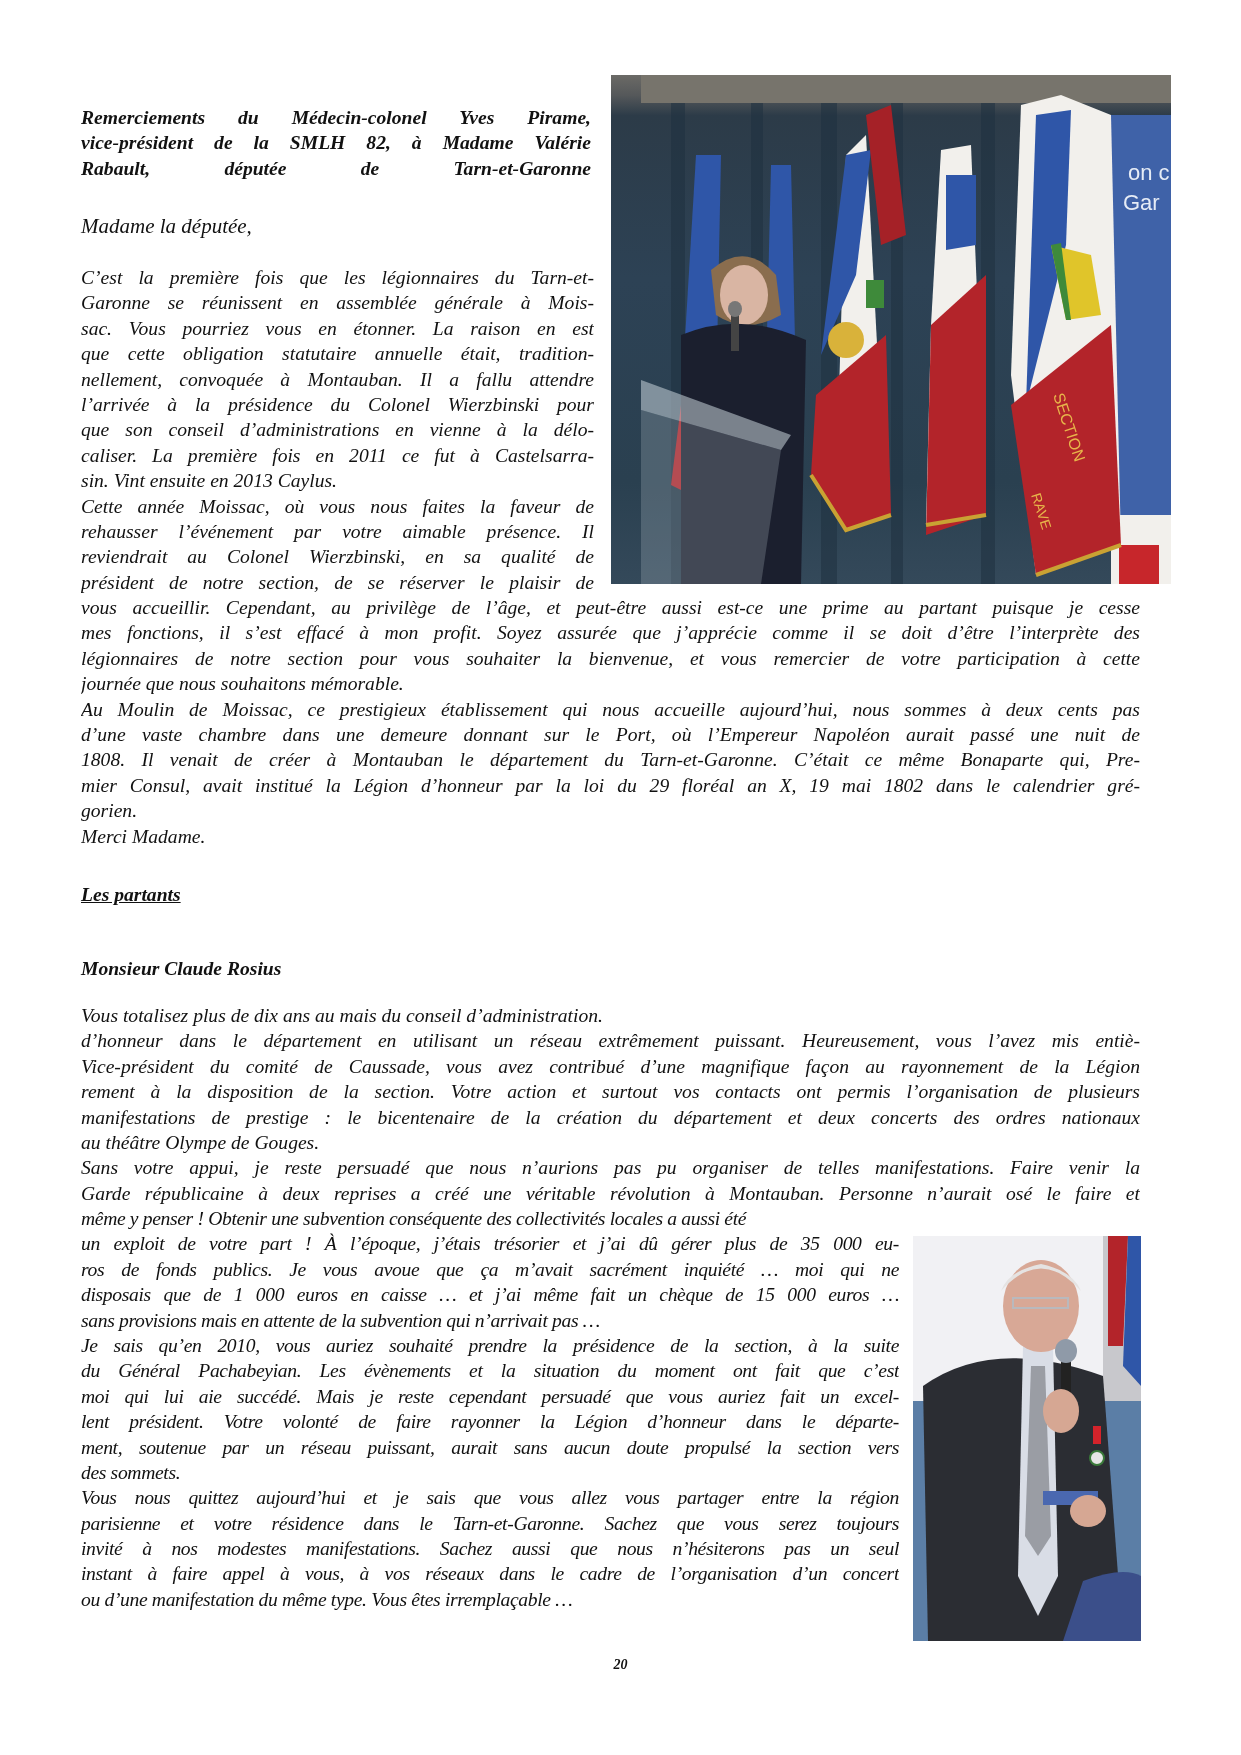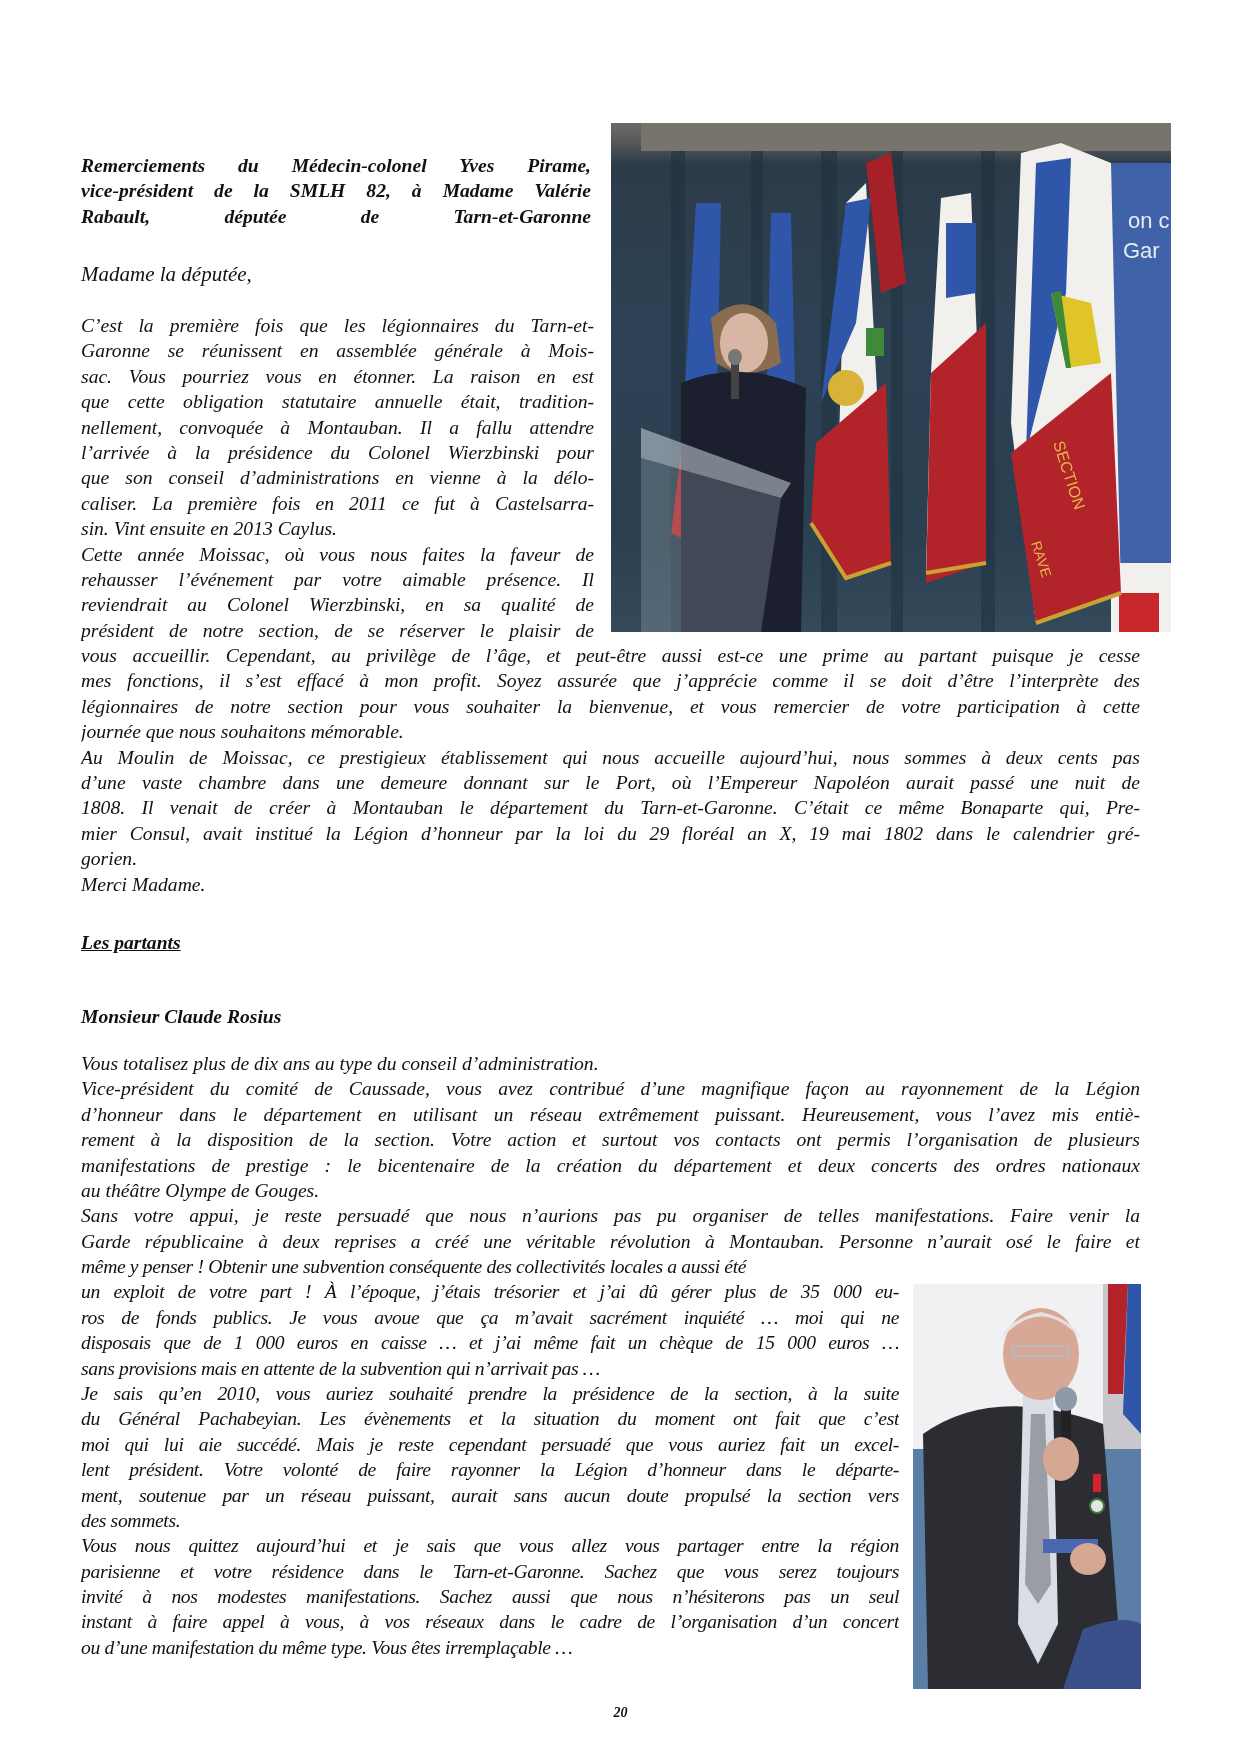--- a/index.html
+++ b/index.html
@@ -1,18 +1,18 @@
 <!DOCTYPE html>
 <html><head>
 <meta charset="utf-8">
 <style>
   html, body { margin: 0; padding: 0; background: #ffffff; }
   body { width: 1241px; height: 1755px; position: relative; overflow: hidden;
          font-family: "Liberation Serif", "DejaVu Serif", serif; color: #111; }
-  .page { position: absolute; left: 0; top: 0; width: 1241px; height: 1354px; margin-top: 48px; }
+  .page { position: absolute; left: 0; top: 0; width: 1241px; height: 1354px; }
   .txt { position: absolute; font-style: italic; font-size: 19.6px; line-height: 25.4px; text-align: justify; }
   .title { position: absolute; left: 81px; top: 105px; width: 510px; font-weight: bold; font-style: italic;
            font-size: 19.6px; line-height: 25.4px; }
   .salut { position: absolute; left: 81px; top: 214px; font-style: italic; font-size: 21px; line-height: 25.4px; }
   .line { display: block; height: 25.4px; white-space: nowrap; overflow: hidden; text-align: justify; text-align-last: justify; }
   .line.last { text-align-last: left; }
   .col-narrow .line { width: 513px; }
   .col-wide .line { width: 1059px; }
   .col-mid .line { width: 818px; }
   .section-heading { position: absolute; left: 81px; top: 884px; font-weight: bold; font-style: italic; text-decoration: underline;
@@ -65,23 +65,23 @@
     <span class="line">1808. Il venait de créer à Montauban le département du  Tarn-et-Garonne. C’était ce même Bonaparte qui, Pre-</span>
     <span class="line">mier Consul, avait institué la Légion d’honneur par la loi du 29 floréal an X, 19 mai 1802 dans le calendrier gré-</span>
     <span class="line last">gorien.</span>
     <span class="line last">Merci Madame.</span>
   </div>
 
   <div class="section-heading">Les partants</div>
   <div class="person-heading">Monsieur Claude Rosius</div>
 
   <div class="txt col-wide" style="left:81px; top:1003px;">
-    <span class="line last">Vous totalisez plus de dix ans au type du conseil d’administration.</span>
+    <span class="line last">Vous totalisez plus de dix ans au mais du conseil d’administration.</span>
+    <span class="line">d’honneur dans le département en utilisant un réseau extrêmement puissant. Heureusement, vous l’avez mis entiè-</span>
     <span class="line">Vice-président du comité de Caussade, vous avez contribué d’une magnifique façon au rayonnement de la Légion</span>
-    <span class="line">d’honneur dans le département en utilisant un réseau extrêmement puissant. Heureusement, vous l’avez mis entiè-</span>
     <span class="line">rement à la disposition de la section. Votre action et surtout vos contacts ont permis l’organisation de plusieurs</span>
     <span class="line">manifestations de prestige : le bicentenaire de la création du département et deux concerts des ordres nationaux</span>
     <span class="line last">au théâtre Olympe de Gouges.</span>
     <span class="line">Sans votre appui, je reste persuadé que nous n’aurions pas pu organiser de telles manifestations. Faire venir la</span>
     <span class="line">Garde républicaine à deux reprises a créé une véritable révolution à Montauban. Personne n’aurait osé le faire et</span>
   </div>
 
   <div class="txt col-mid" style="left:81px; top:1206px; letter-spacing:-0.35px;">
     <span class="line last">même y penser ! Obtenir une subvention conséquente des collectivités locales a aussi été</span>
     <span class="line">un exploit de votre part ! À l’époque, j’étais trésorier et j’ai dû gérer plus de 35 000 eu-</span>

